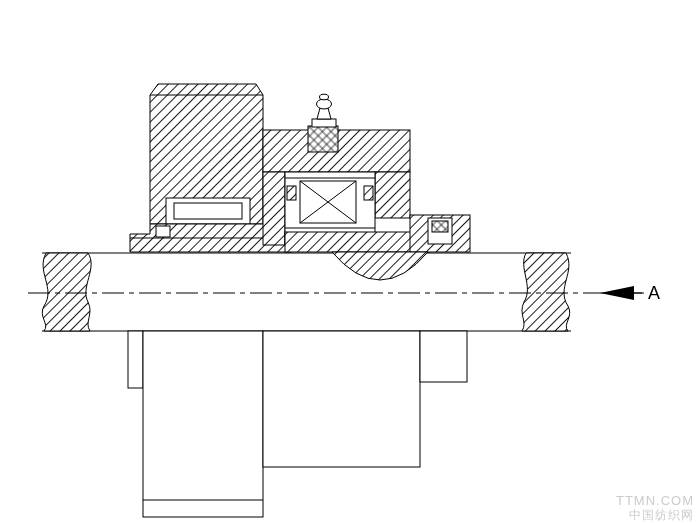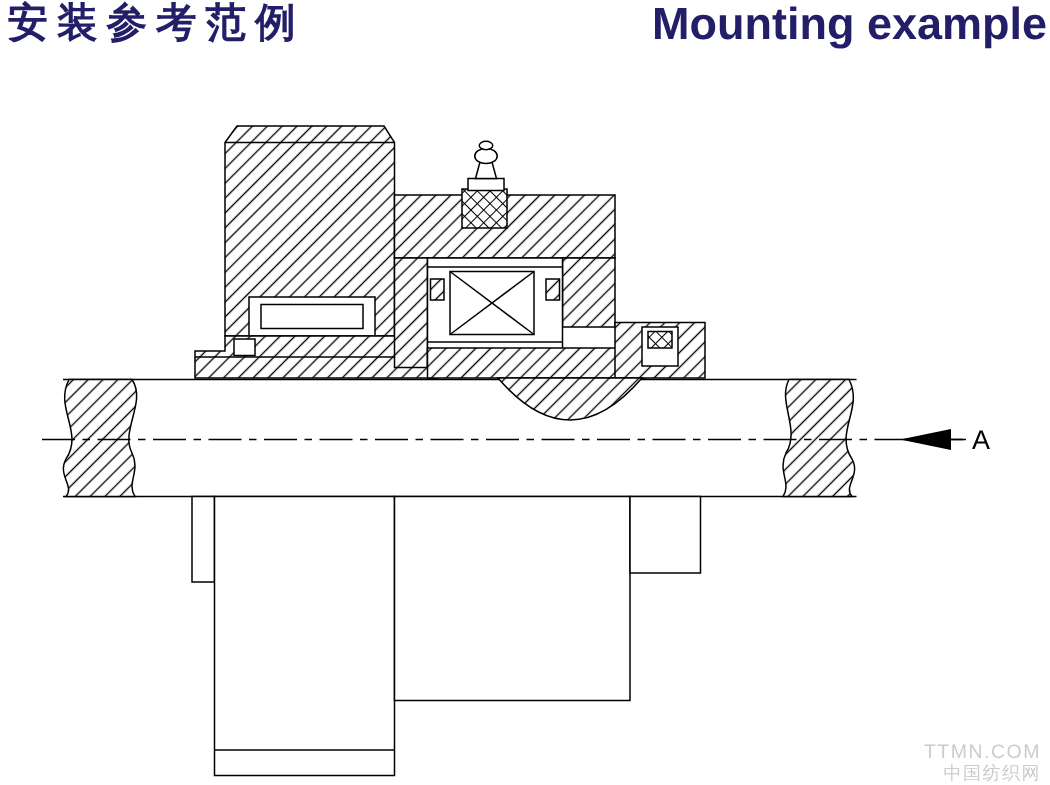--- a/index.html
+++ b/index.html
@@ -12,24 +12,20 @@
   .title.zh{font-size:27px;letter-spacing:6px;}
   .title.en{font-size:30px;letter-spacing:0;}
   .drawing{position:absolute;left:0;top:0;}
   text{font-family:"Liberation Sans",sans-serif;}
 </style>
 </head>
 <body>
 
 <div class="page">
 
-  <header class="titlebar">
-    <h1 class="title zh">安装参考范例</h1>
-    <h1 class="title en">Mounting example</h1>
-  </header>
 
   <svg class="drawing" width="700" height="523" viewBox="0 0 700 523">
     <defs>
       <pattern id="hatch" width="7" height="7" patternUnits="userSpaceOnUse" patternTransform="rotate(45)">
         <rect width="7" height="7" fill="#ffffff"></rect>
         <line x1="3.5" y1="-1" x2="3.5" y2="8" stroke="#000000" stroke-width="0.9"></line>
       </pattern>
       <pattern id="xhatch" width="6" height="6" patternUnits="userSpaceOnUse" patternTransform="rotate(45)">
         <rect width="6" height="6" fill="#ffffff"></rect>
         <path d="M3 -1 V7 M-1 3 H7" stroke="#000000" stroke-width="0.7" fill="none"></path>

